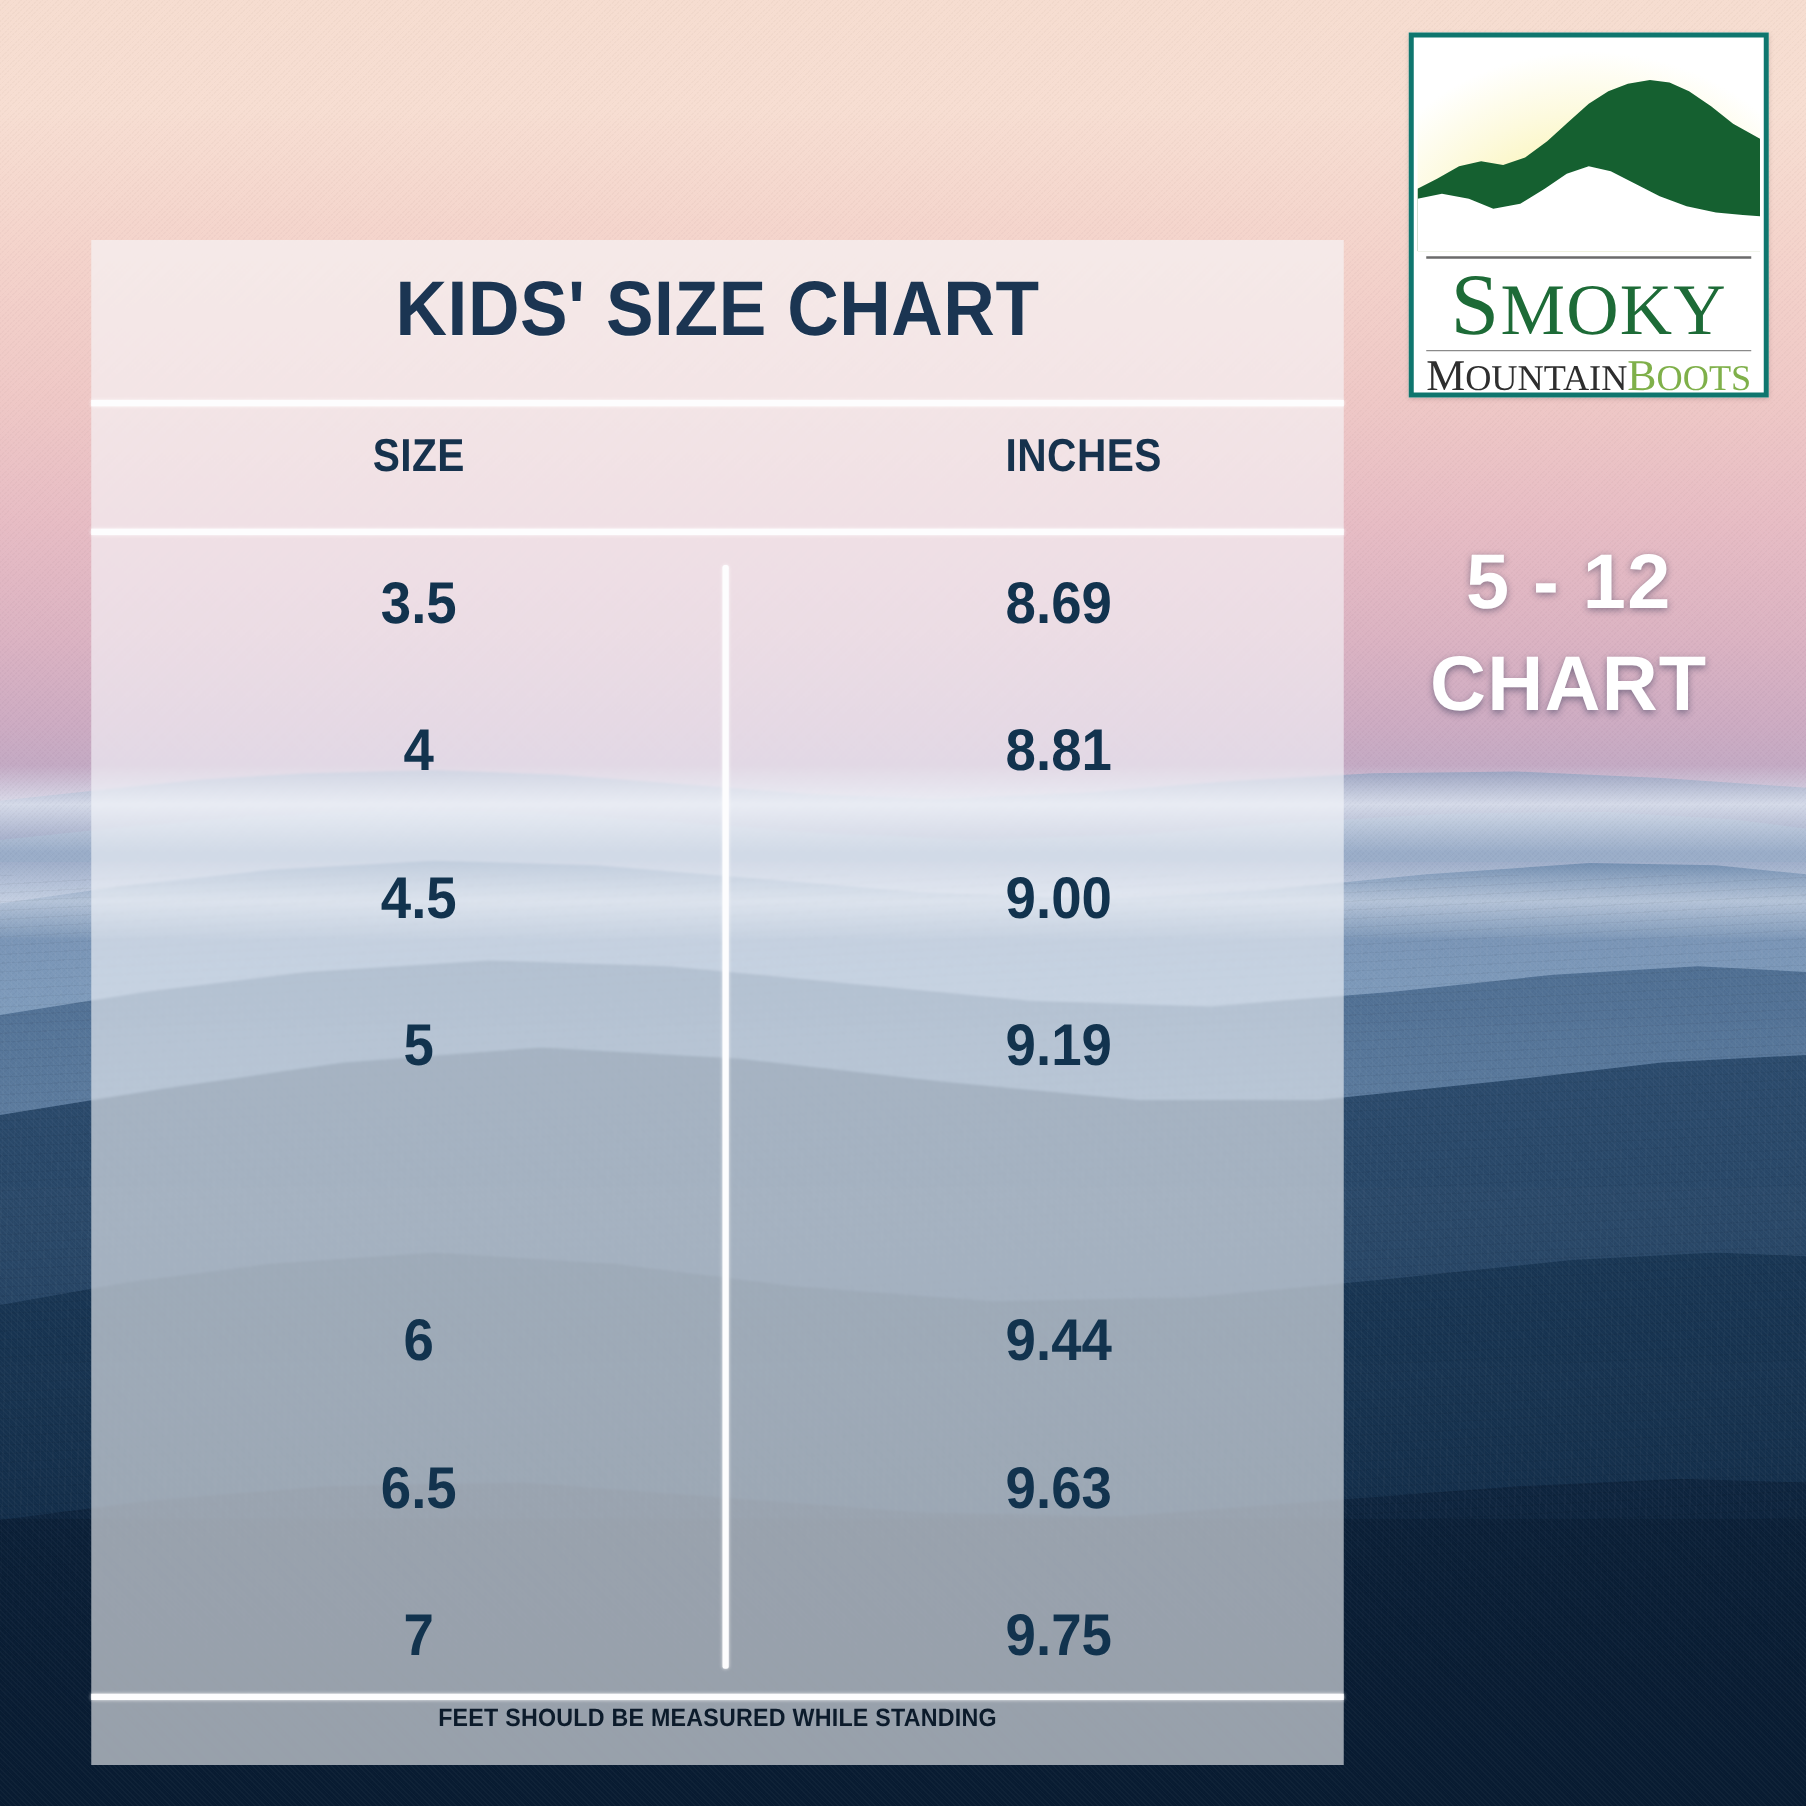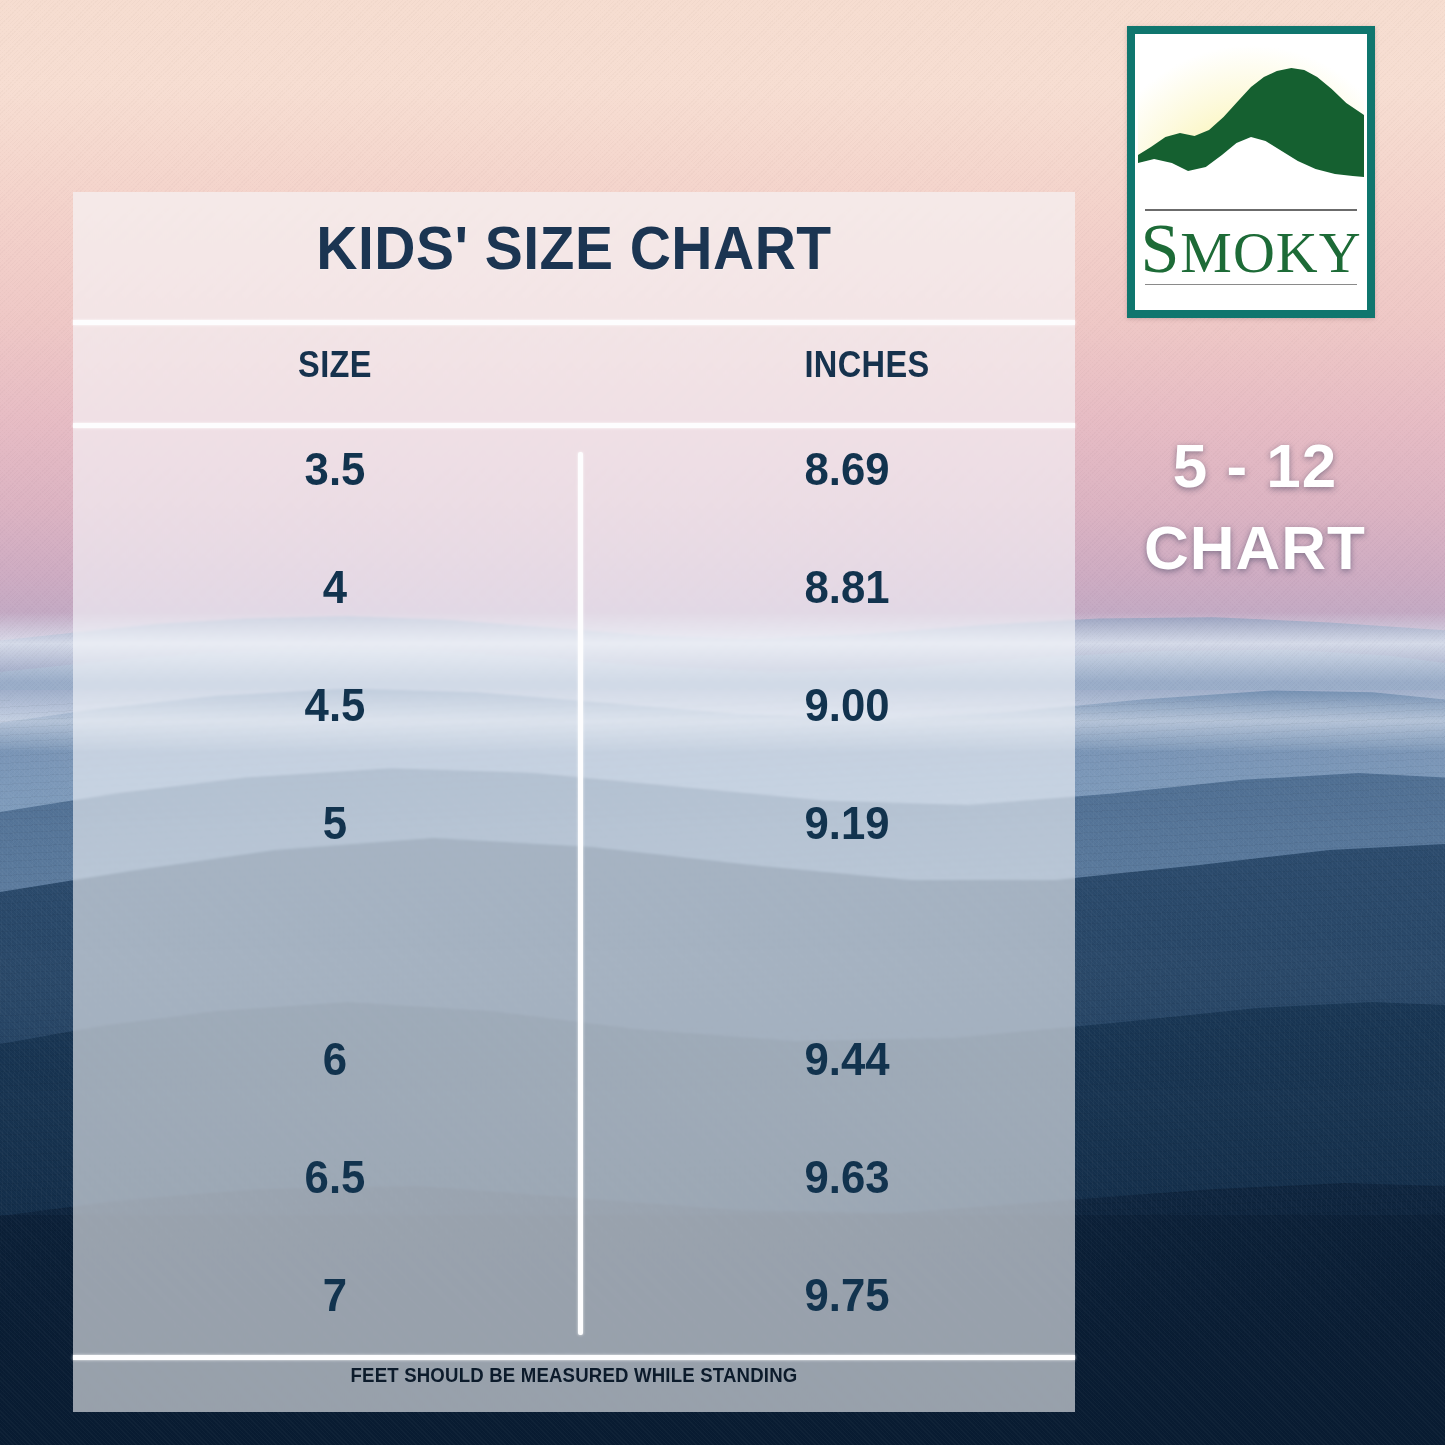--- a/index.html
+++ b/index.html
@@ -112,40 +112,40 @@
   }
 
   .thead{position:absolute;left:0;top:152px;width:100%;height:72px;}
   .th{
     position:absolute;top:0;color:#16324d;font-weight:700;font-size:37px;
     letter-spacing:.4px;transform:scaleX(.88);
   }
   .th-size{left:167px;width:190px;text-align:center;}
   .th-inches{left:634px;width:320px;text-align:center;}
 
-  .rows{position:absolute;left:0;top:218px;width:100%;height:780px;}
+  .rows{position:absolute;left:0;top:231px;width:100%;height:780px;}
   .row{position:absolute;left:0;width:100%;height:118px;}
   .cell{
     position:absolute;top:0;height:118px;line-height:118px;
     color:#12334e;font-weight:700;font-size:47px;
     transform:scaleX(.93);
   }
   .c-size{left:152px;width:220px;text-align:center;}
   .c-inch{left:629px;width:290px;text-align:center;}
 
   .foot{
     position:absolute;left:0;top:1172px;width:100%;text-align:center;
     color:#0c1b2b;font-weight:700;font-size:20px;letter-spacing:.2px;
     transform:scaleX(.93);
   }
 
   
   .logo{
-    position:absolute;left:1127px;top:26px;width:248px;height:292px;
-    background:#ffffff;border:8px solid #0f766e;box-sizing:border-box;
+    position:absolute;left:1127px;top:26px;width:288px;height:292px;
+    background:#ffffff;border:4px solid #0f766e;box-sizing:border-box;
     box-shadow:0 1px 4px rgba(90,60,60,.25);
     overflow:hidden;
   }
   .logo-sky{position:absolute;left:3px;top:3px;right:3px;height:168px;
     background:radial-gradient(ellipse 70% 95% at 50% 100%,#f7ef9b 0%,#faf4b4 35%,#fdfade 70%,#ffffff 100%);
   }
   .logo-mtn{position:absolute;left:3px;top:3px;right:3px;height:168px;}
   .logo-mtn svg{display:block;width:100%;height:100%;}
   .logo-rule{position:absolute;left:10px;right:10px;top:175px;height:2px;background:#6b6b6b;}
   .logo-smoky{
@@ -250,20 +250,21 @@
       <svg viewBox="0 0 280 168" preserveAspectRatio="none">
         <path d="M0,118 L16,110 L34,100 L52,96 L70,99 L88,93 L106,80 L124,64 L140,50 L156,40 L172,34 L190,31 L206,33 L222,40 L240,52 L258,66 L280,78 L280,168 L0,168 Z" fill="#156030"></path>
         <path d="M0,126 L20,122 L42,126 L62,134 L84,130 L104,118 L122,106 L140,100 L158,104 L178,114 L198,124 L220,132 L244,137 L266,139 L280,140 L280,168 L0,168 Z" fill="#ffffff"></path>
       </svg>
     </div>
     <div class="logo-rule"></div>
     <div class="logo-smoky">
       <span class="cap">S</span><span>MOKY</span>
     </div>
     <div class="logo-rule2"></div>
+    <div class="logo-sub"><span class="mt"><span class="cap">M</span>OUNTAIN</span><span class="bt"><span class="cap">B</span>OOTS</span></div>
   </div>
 
   <div class="age">
     <div>5 - 12</div>
     <div>CHART</div>
   </div>
 
 </div>
 
 </body></html>

